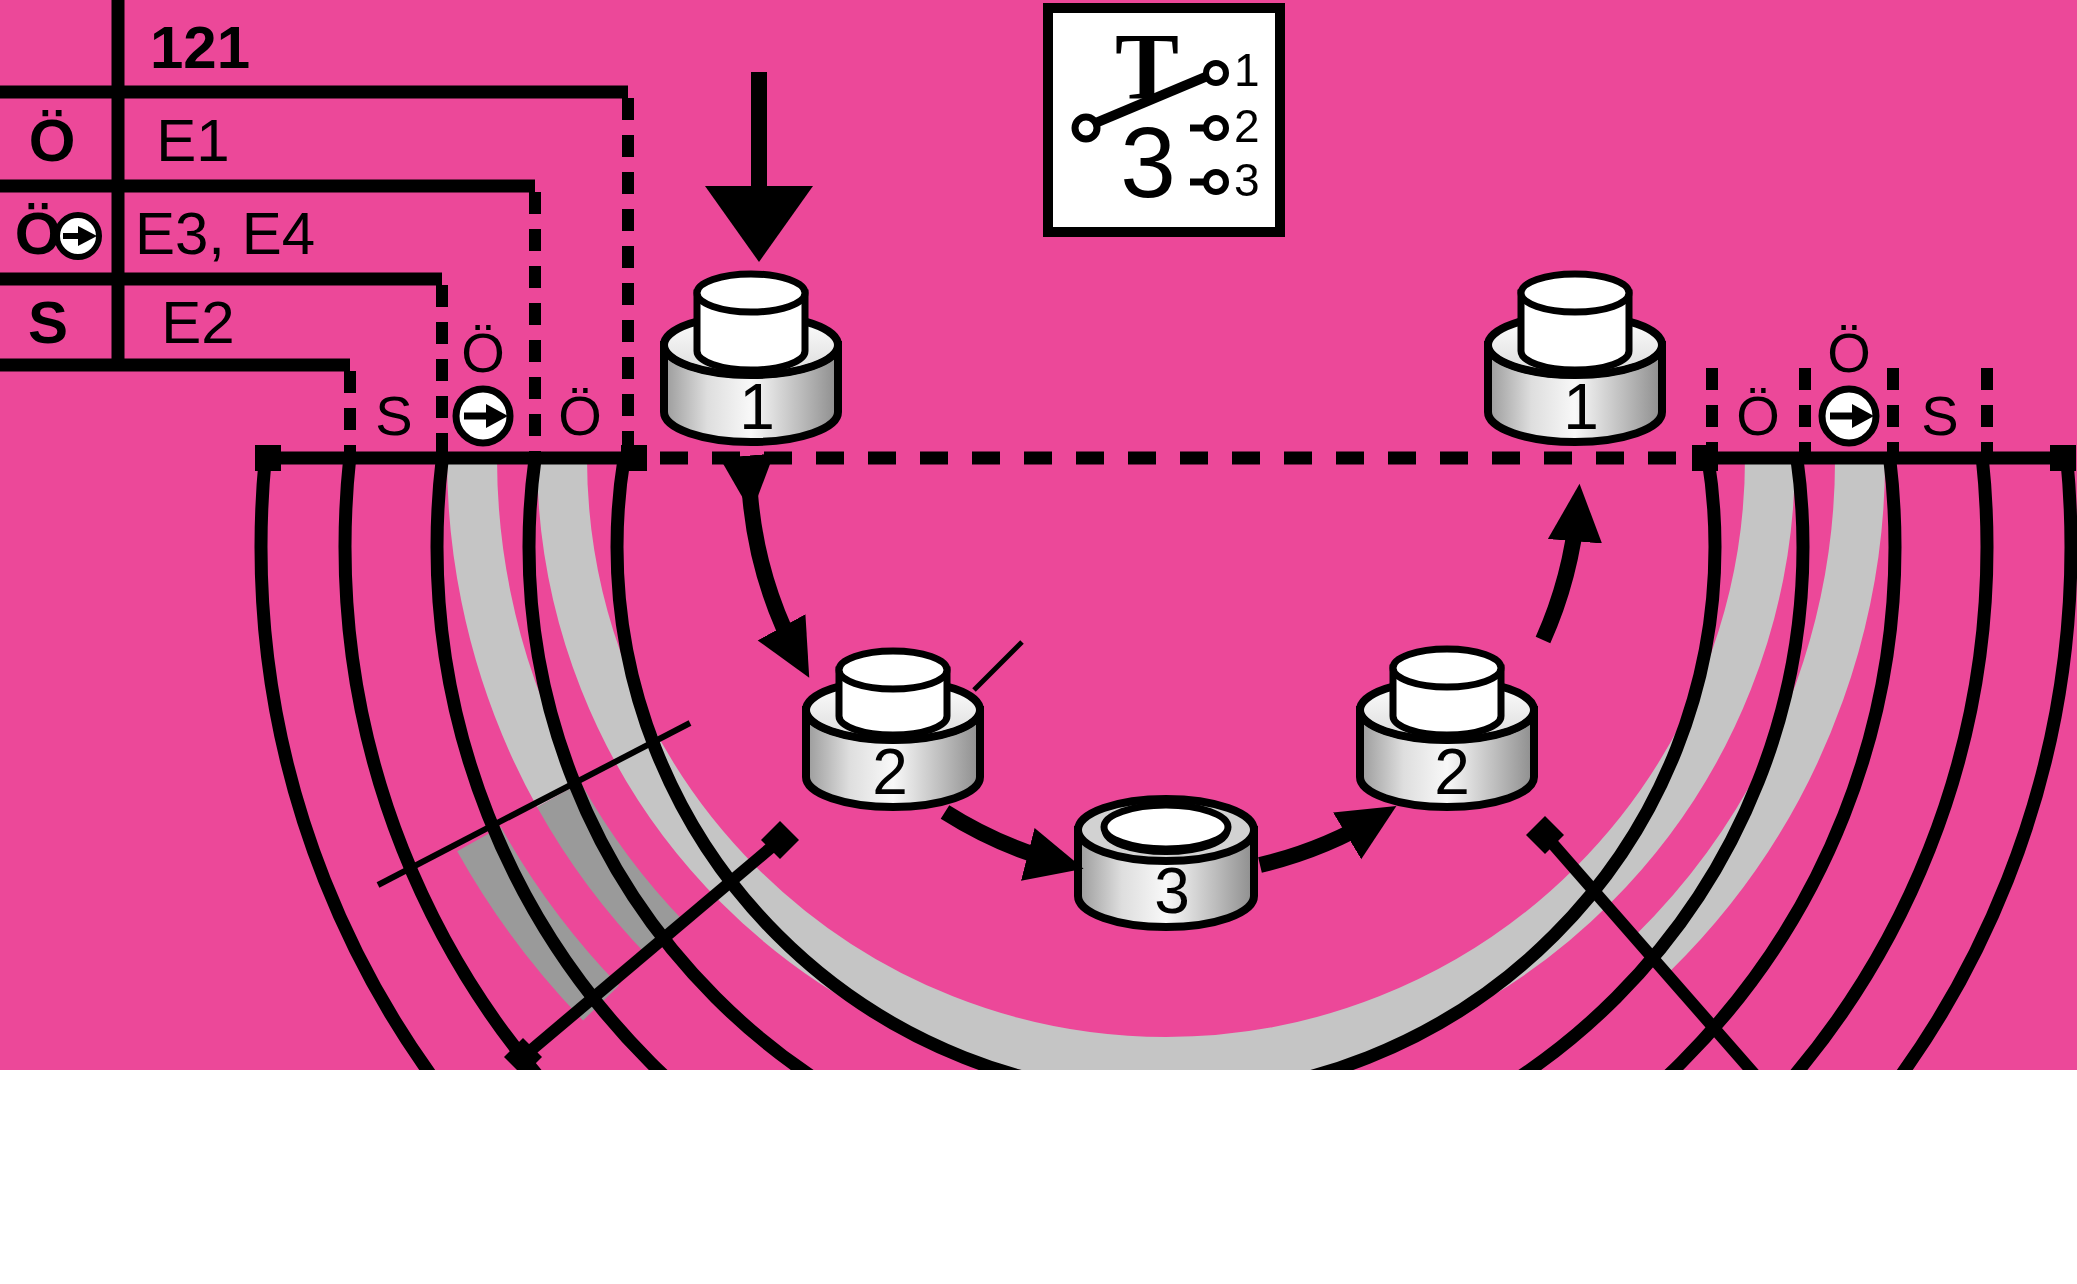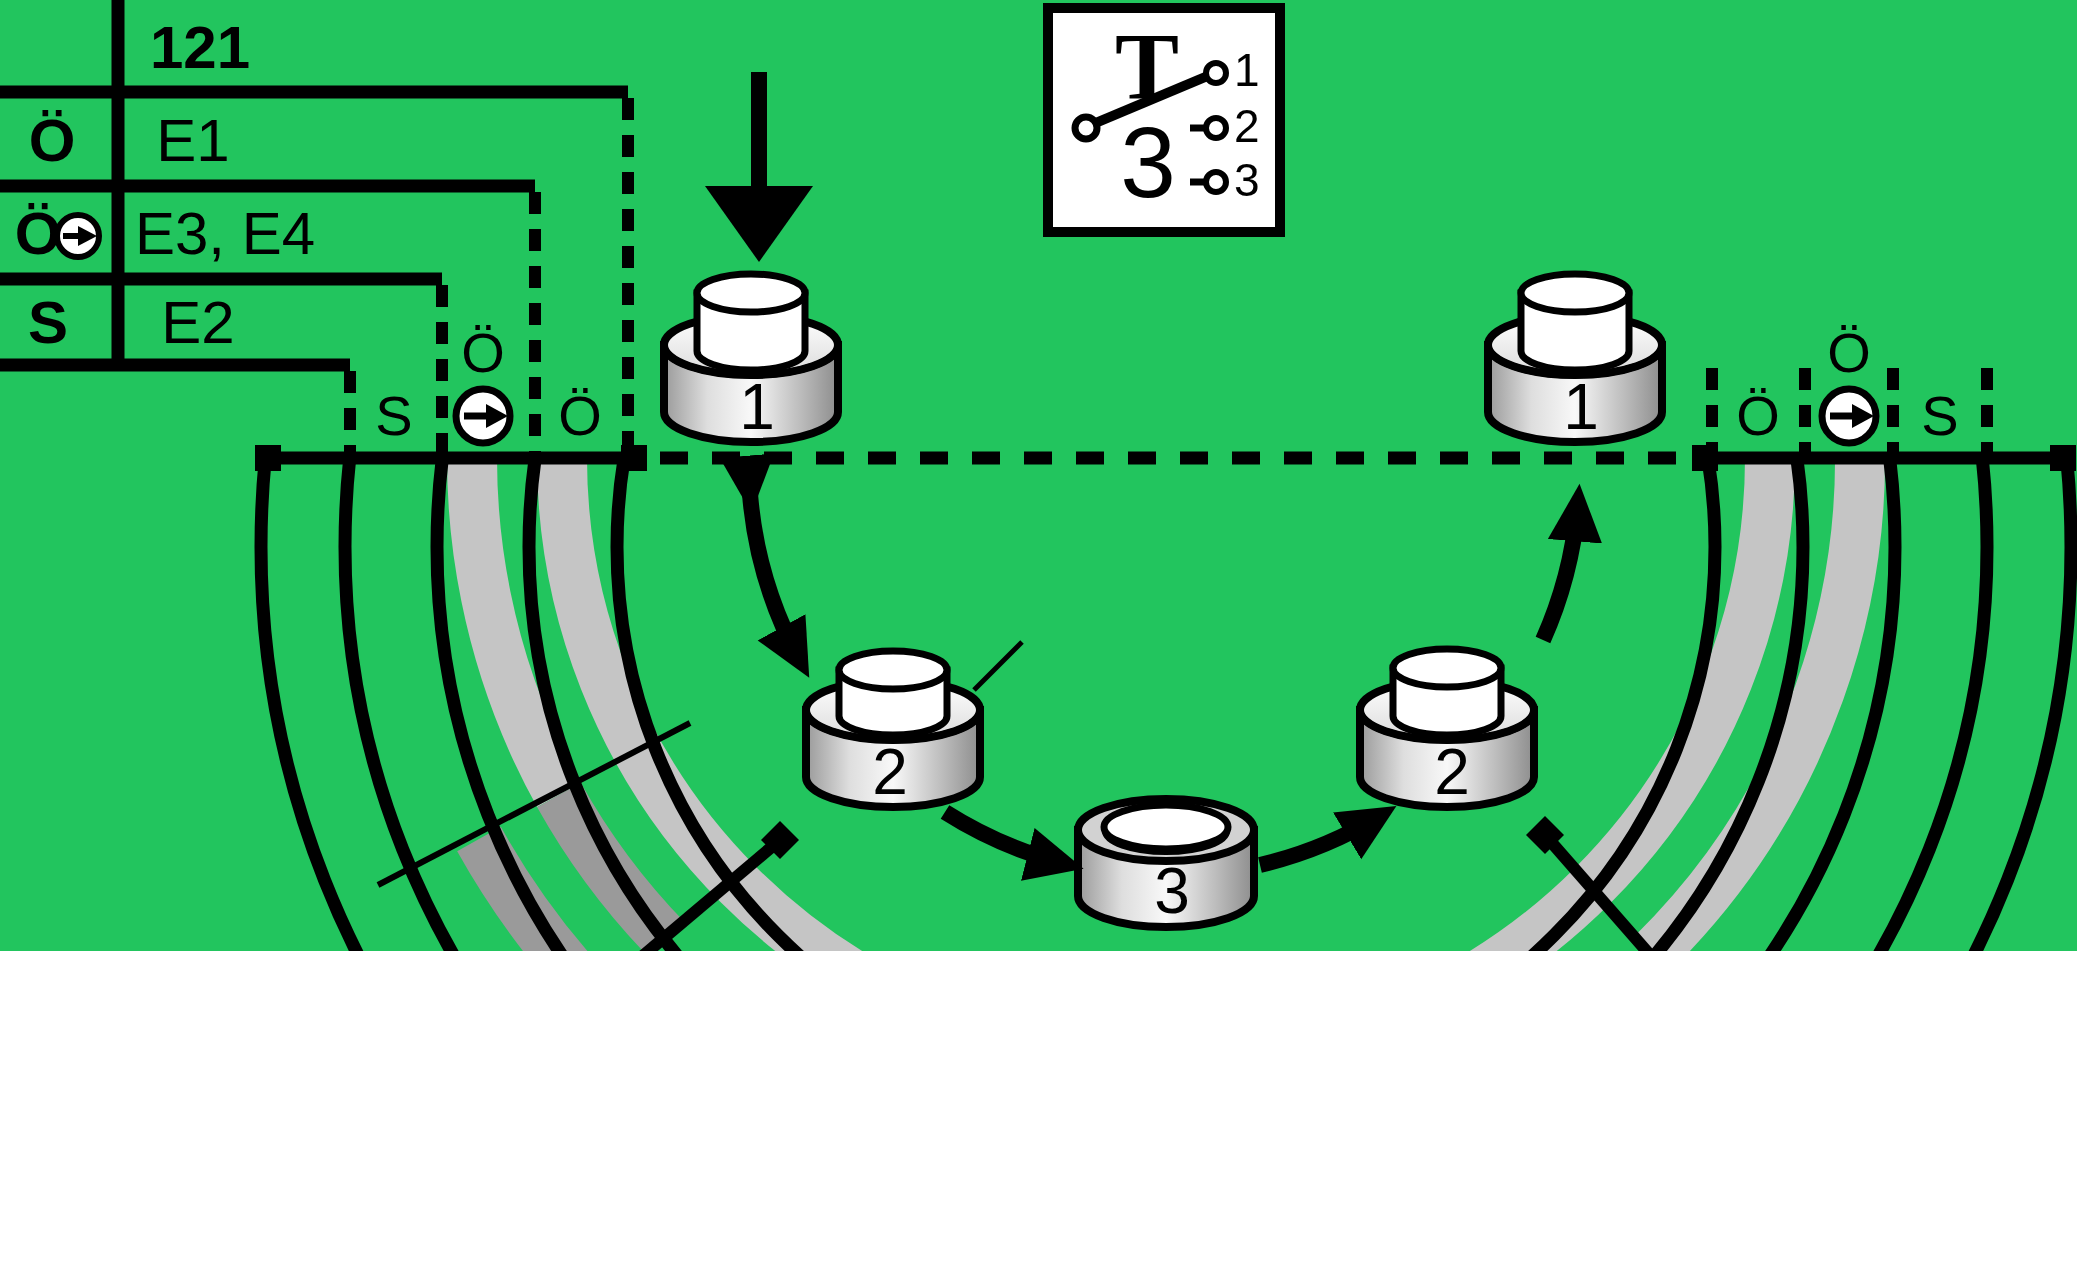--- a/index.html
+++ b/index.html
@@ -1,16 +1,16 @@
 <!DOCTYPE html>
 <html><head>
 <meta charset="utf-8">
 <style>
   html,body{margin:0;padding:0;background:#fff;}
-  .stage{position:relative;width:2077px;height:951px;background:#22c55e;overflow:hidden;
+  .stage{position:relative;width:2077px;height:1070px;background:#ec4899;overflow:hidden;
          font-family:"Liberation Sans",sans-serif;}
   svg text{fill:#000;}
   .tlabel{font-family:"Liberation Sans",sans-serif;font-weight:bold;font-size:60px;}
   .tvalue{font-family:"Liberation Sans",sans-serif;font-size:60px;}
   .zone{font-family:"Liberation Sans",sans-serif;font-size:56px;}
   .cylnum{font-family:"Liberation Sans",sans-serif;font-size:64px;}
   .contactnum{font-family:"Liberation Sans",sans-serif;font-size:46px;}
   .bigpos{font-family:"Liberation Sans",sans-serif;font-size:100px;}
   .tglyph{font-family:"Liberation Serif",serif;font-weight:bold;font-size:96px;}
 </style>

